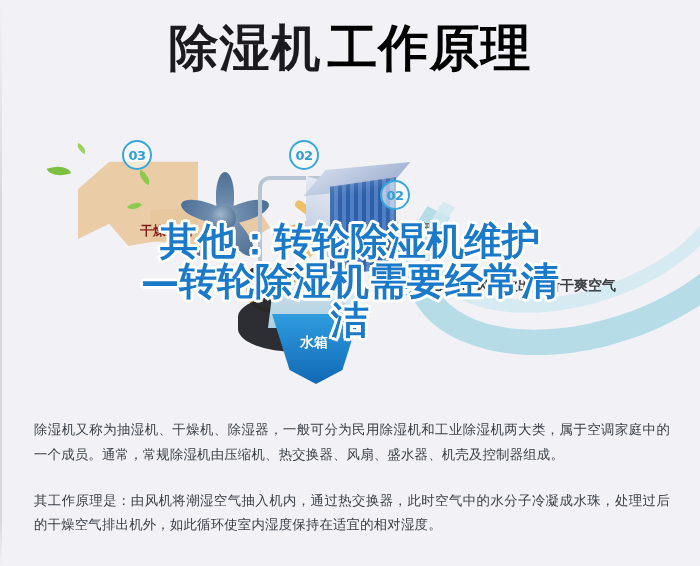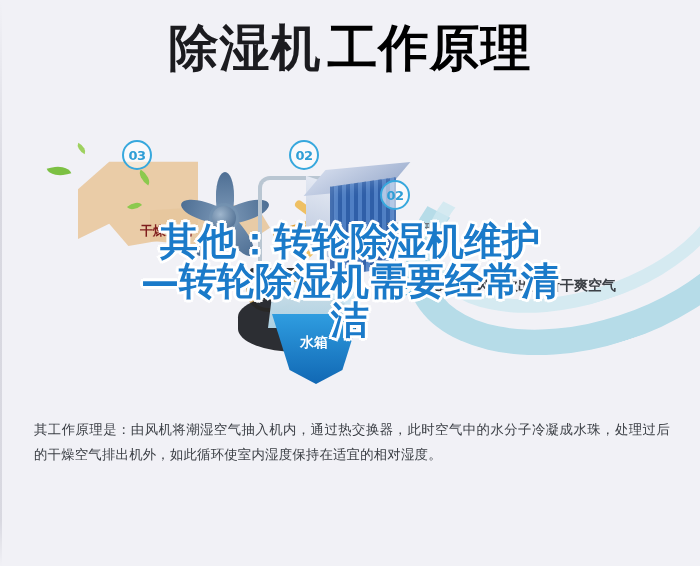--- a/index.html
+++ b/index.html
@@ -358,21 +358,21 @@
     width: 636px;
   }
   .para {
     color: #3a3e44;
     font-size: 13.4px;
     line-height: 1.85;
     text-align: justify;
     margin: 0;
     letter-spacing: .2px;
   }
-  .para + .para { margin-top: 14px; }
+  .para + .para { margin-top: 21px; }
 
   .divider-left {
     position: absolute;
     left: 0; top: 0;
     width: 2px; height: 566px;
     background: linear-gradient(180deg, rgba(0,0,0,0) 0%, rgba(160,160,175,.30) 35%, rgba(160,160,175,.30) 92%, rgba(0,0,0,0) 100%);
   }
 </style>
 </head>
 <body>
@@ -445,16 +445,17 @@
     </div>
   </div>
 
   <div class="overlay">
     <span class="overlay-line">其他：转轮除湿机维护</span>
     <span class="overlay-line">—转轮除湿机需要经常清</span>
     <span class="overlay-line">洁</span>
   </div>
 
   <div class="body-copy">
+    <p class="para">除湿机又称为抽湿机、干燥机、除湿器，一般可分为民用除湿机和工业除湿机两大类，属于空调家庭中的一个成员。通常，常规除湿机由压缩机、热交换器、风扇、盛水器、机壳及控制器组成。</p>
     <p class="para">其工作原理是：由风机将潮湿空气抽入机内，通过热交换器，此时空气中的水分子冷凝成水珠，处理过后的干燥空气排出机外，如此循环使室内湿度保持在适宜的相对湿度。</p>
   </div>
 
 </div>
 
 </body></html>

